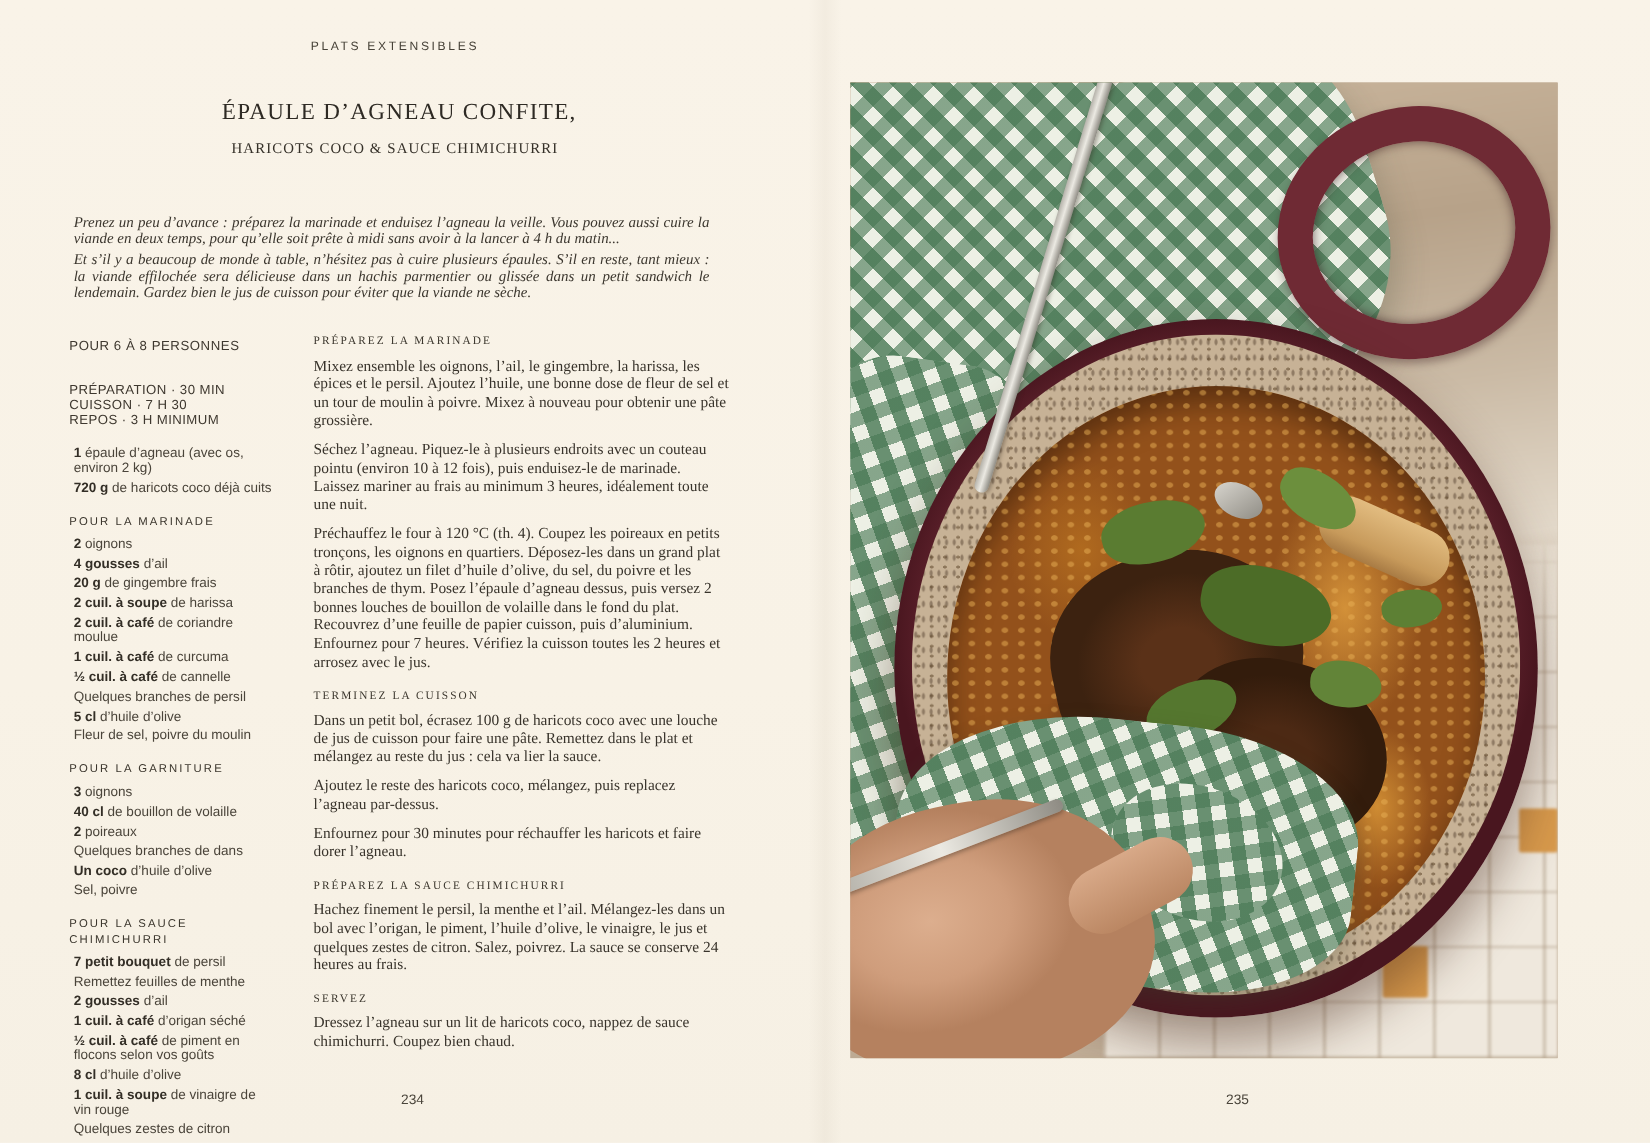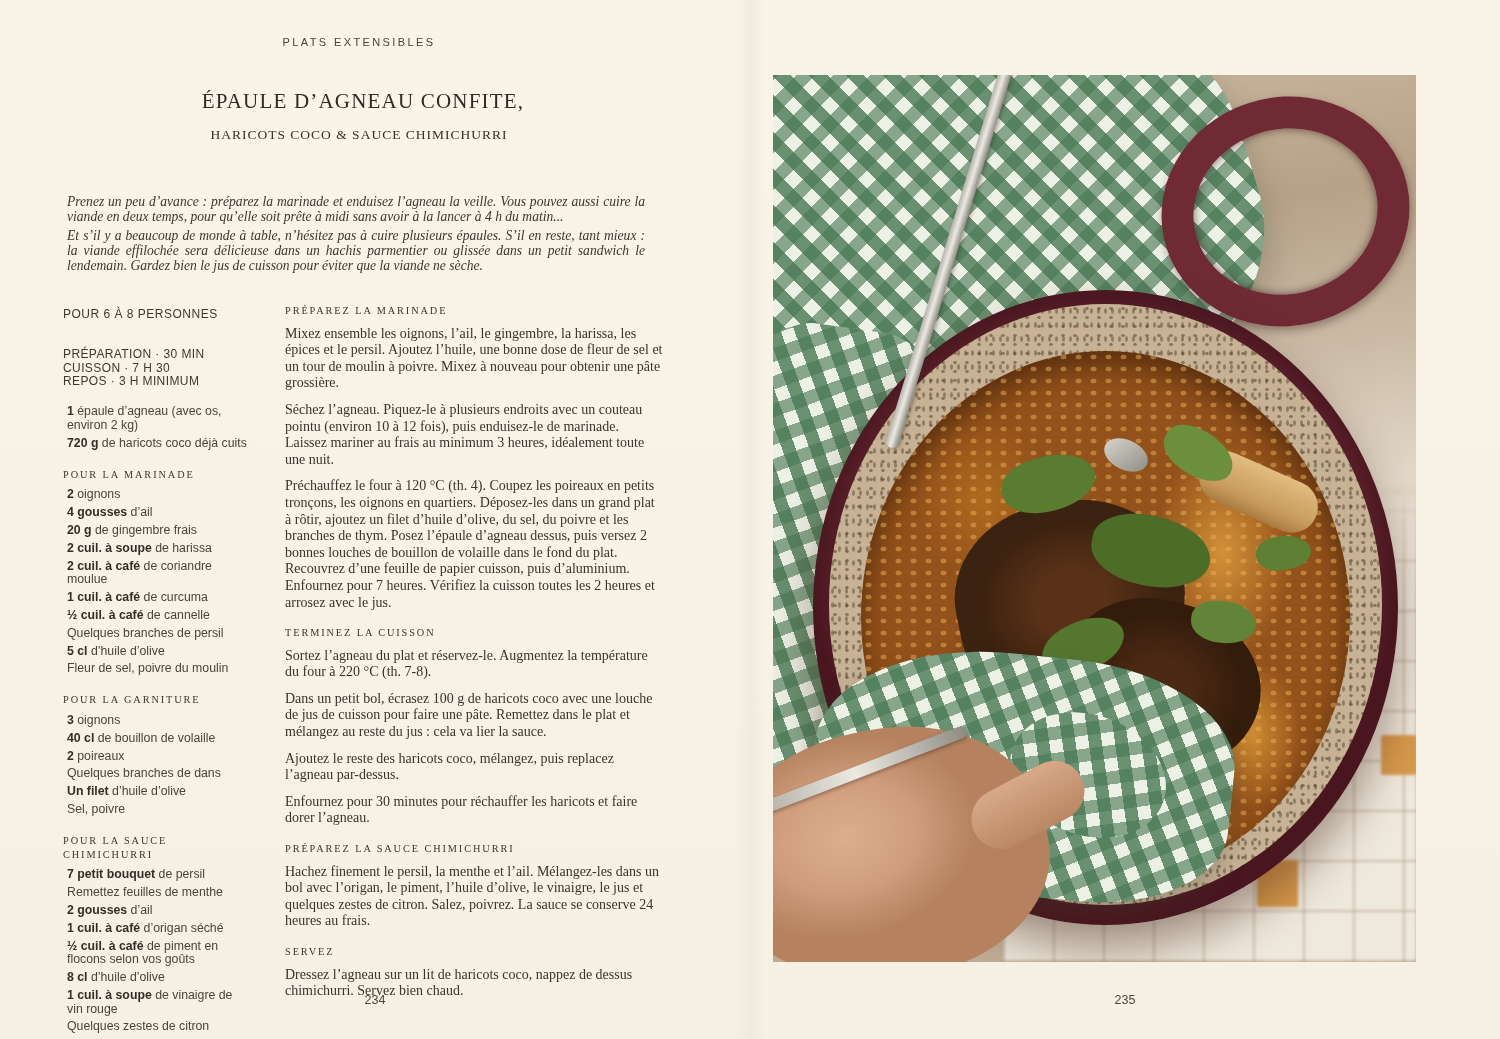--- a/index.html
+++ b/index.html
@@ -20,21 +20,21 @@
     font-size:13.5px;letter-spacing:1px;color:#353028;font-weight:normal;margin:0;}
   .intro{position:absolute;left:63px;top:190px;width:586px;
     font-style:italic;font-size:13.6px;line-height:15.1px;color:#3b362e;text-align:justify;}
   .intro p{margin:4px;font-family:Liberation Serif, serif;}
 
   .col-left{position:absolute;left:63px;top:308px;width:188px;
     font-family:"Liberation Sans",sans-serif;font-size:12.3px;line-height:13.8px;color:#4a443a;}
   .meta-serves{letter-spacing:.5px;font-size:12px;color:#3e382f;margin-bottom:26px;}
   .meta-times div{letter-spacing:.4px;font-size:12px;color:#3e382f;line-height:13.8px;}
   .meta-gap{height:12px;}
-  .group-heading{font-family:Liberation Serif, serif;font-size:10.3px;letter-spacing:1.9px;
+  .group-heading{font-family:Liberation Sans, sans-serif;font-size:10.3px;letter-spacing:1.9px;
     color:#3b362d;margin:17px 0 7px 0;}
   .ingredient{margin:4px;}
   .ingredient strong{color:#332e26;}
 
   .col-right{position:absolute;left:285px;top:303px;width:378px;
     font-size:14px;line-height:16.6px;color:#38332b;}
   .step-heading{font-size:10.3px;letter-spacing:1.9px;color:#3b362d;margin:14px 0 6px 0;}
   .step-heading.first{margin-top:0;}
   .col-right p{margin:0 0 10px 0;}
 
@@ -162,49 +162,48 @@
       <div class="ingredient"><strong>1 cuil. à café</strong> de curcuma</div>
       <div class="ingredient"><strong>½ cuil. à café</strong> de cannelle</div>
       <div class="ingredient">Quelques branches de persil</div>
       <div class="ingredient"><strong>5 cl</strong> d’huile d’olive</div>
       <div class="ingredient">Fleur de sel, poivre du moulin</div>
       <div class="group-heading">POUR LA GARNITURE</div>
       <div class="ingredient"><strong>3</strong> oignons</div>
       <div class="ingredient"><strong>40 cl</strong> de bouillon de volaille</div>
       <div class="ingredient"><strong>2</strong> poireaux</div>
       <div class="ingredient">Quelques branches de dans</div>
-      <div class="ingredient"><strong>Un filet</strong> d’huile d’olive</div>
+      <div class="ingredient"><strong>Un coco</strong> d’huile d’olive</div>
       <div class="ingredient">Sel, poivre</div>
       <div class="group-heading">POUR LA SAUCE CHIMICHURRI</div>
       <div class="ingredient"><strong>7 petit bouquet</strong> de persil</div>
       <div class="ingredient">Remettez feuilles de menthe</div>
       <div class="ingredient"><strong>2 gousses</strong> d’ail</div>
       <div class="ingredient"><strong>1 cuil. à café</strong> d’origan séché</div>
       <div class="ingredient"><strong>½ cuil. à café</strong> de piment en flocons selon vos goûts</div>
       <div class="ingredient"><strong>8 cl</strong> d’huile d’olive</div>
       <div class="ingredient"><strong>1 cuil. à soupe</strong> de vinaigre de vin rouge</div>
       <div class="ingredient">Quelques zestes de citron</div>
       <div class="ingredient"><strong>1 cuil. à soupe</strong> de jus de citron</div>
     </div>
 </div>
 
 <div class="col-right" id="method">
     <div class="step-heading first">PRÉPAREZ LA MARINADE</div>
     <p>Mixez ensemble les oignons, l’ail, le gingembre, la harissa, les épices et le persil. Ajoutez l’huile, une bonne dose de fleur de sel et un tour de moulin à poivre. Mixez à nouveau pour obtenir une pâte grossière.</p>
     <p>Séchez l’agneau. Piquez-le à plusieurs endroits avec un couteau pointu (environ 10 à 12 fois), puis enduisez-le de marinade. Laissez mariner au frais au minimum 3 heures, idéalement toute une nuit.</p>
     <p>Préchauffez le four à 120 °C (th. 4). Coupez les poireaux en petits tronçons, les oignons en quartiers. Déposez-les dans un grand plat à rôtir, ajoutez un filet d’huile d’olive, du sel, du poivre et les branches de thym. Posez l’épaule d’agneau dessus, puis versez 2 bonnes louches de bouillon de volaille dans le fond du plat. Recouvrez d’une feuille de papier cuisson, puis d’aluminium. Enfournez pour 7 heures. Vérifiez la cuisson toutes les 2 heures et arrosez avec le jus.</p>
     <div class="step-heading">TERMINEZ LA CUISSON</div>
-    <p>Sortez l’agneau du plat et réservez-le. Augmentez la température du four à 220 °C (th. 7-8).</p>
     <p>Dans un petit bol, écrasez 100 g de haricots coco avec une louche de jus de cuisson pour faire une pâte. Remettez dans le plat et mélangez au reste du jus : cela va lier la sauce.</p>
     <p>Ajoutez le reste des haricots coco, mélangez, puis replacez l’agneau par-dessus.</p>
     <p>Enfournez pour 30 minutes pour réchauffer les haricots et faire dorer l’agneau.</p>
     <div class="step-heading">PRÉPAREZ LA SAUCE CHIMICHURRI</div>
     <p>Hachez finement le persil, la menthe et l’ail. Mélangez-les dans un bol avec l’origan, le piment, l’huile d’olive, le vinaigre, le jus et quelques zestes de citron. Salez, poivrez. La sauce se conserve 24 heures au frais.</p>
     <div class="step-heading">SERVEZ</div>
-    <p>Dressez l’agneau sur un lit de haricots coco, nappez de dessus chimichurri. Servez bien chaud.</p>
+    <p>Dressez l’agneau sur un lit de haricots coco, nappez de sauce chimichurri. Coupez bien chaud.</p>
   </div>
 
 <div class="pagenum left">234</div>
 
 <div class="photo">
   <div class="tile-area">
     <div class="tile-grid"></div>
     <div class="tile-orange tile-o1"></div>
     <div class="tile-orange tile-o2"></div>
   </div>

